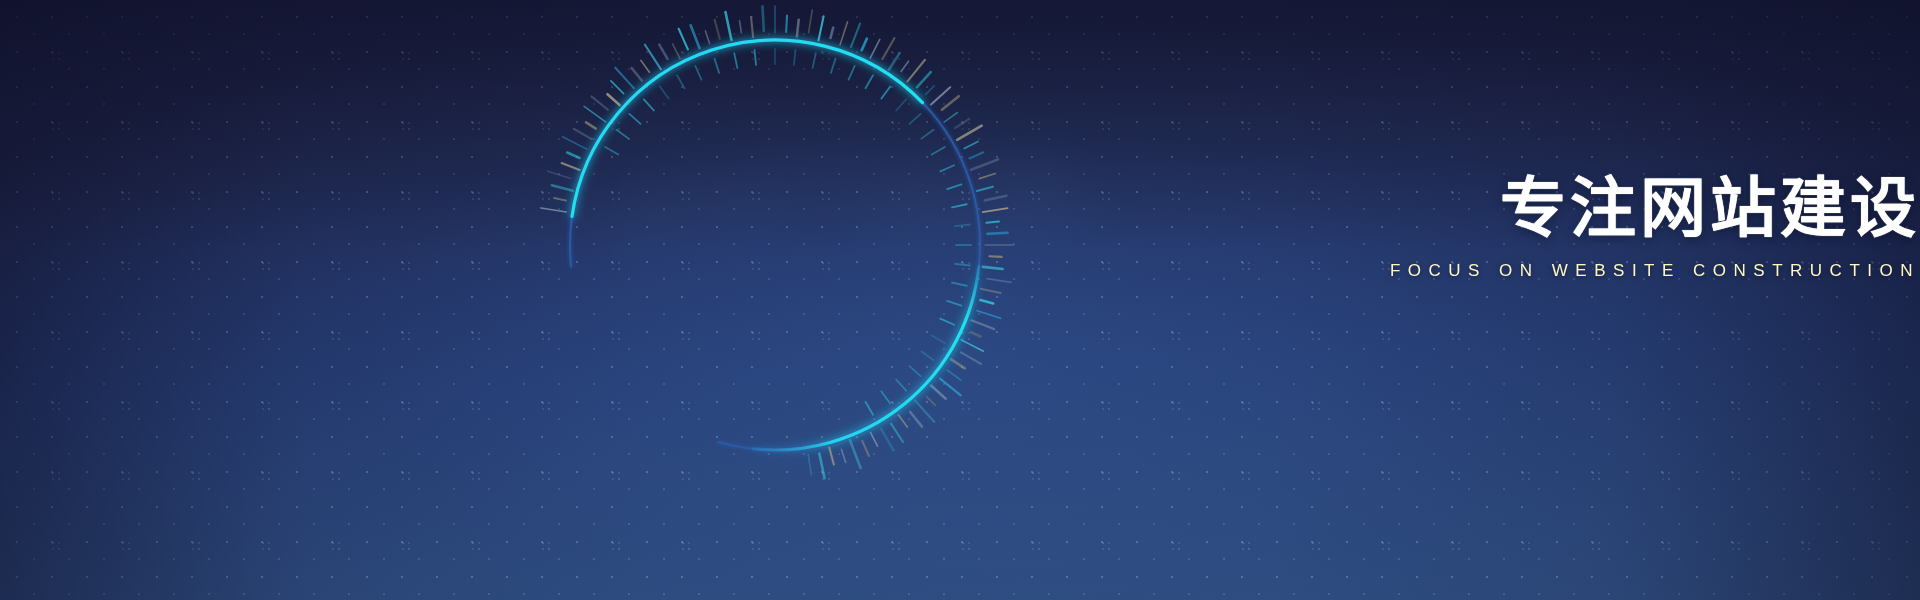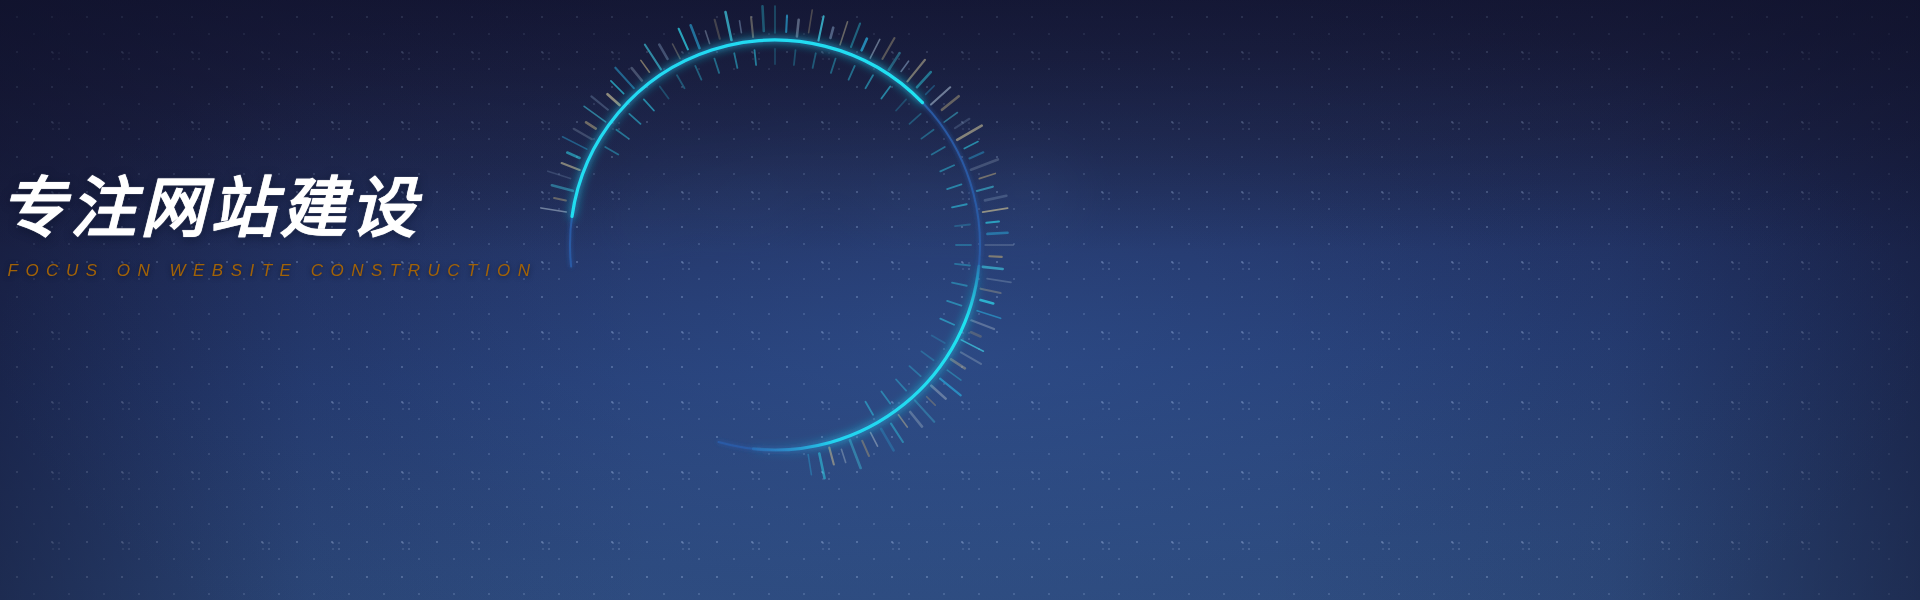--- a/index.html
+++ b/index.html
@@ -99,42 +99,41 @@
     width: 1920px; height: 600px;
     pointer-events: none;
   }
 
   
   .copy {
     position: absolute;
     left: 0;
     top: 176px;
     width: 1920px;
-    text-align: left;
+    text-align: right;
     z-index: 6;
-    font-style: italic;
   }
   .headline {
     margin: 0;
     font-size: 66px;
     line-height: 1.0;
     font-weight: 700;
     color: #ffffff;
     letter-spacing: 4px;
     text-shadow:
        0 0 1px rgba(255,255,255,0.9),
        0 2px 10px rgba(8,14,36,0.55);
     font-family: "DejaVu Sans", "Liberation Sans", sans-serif;
   }
   .subline {
     margin: 20px 0 0 0;
     font-size: 17px;
     line-height: 1;
     font-weight: 400;
-    color: #a16207;
+    color: #fef9c3;
     letter-spacing: 7.5px;
     text-indent: 7.5px;
     text-shadow: 0 1px 5px rgba(8,14,36,0.6);
   }
   .tagline {
     margin: 26px 0 0 0;
     font-size: 28px;
     line-height: 1;
     font-weight: 400;
     color: #f2f5fb;

